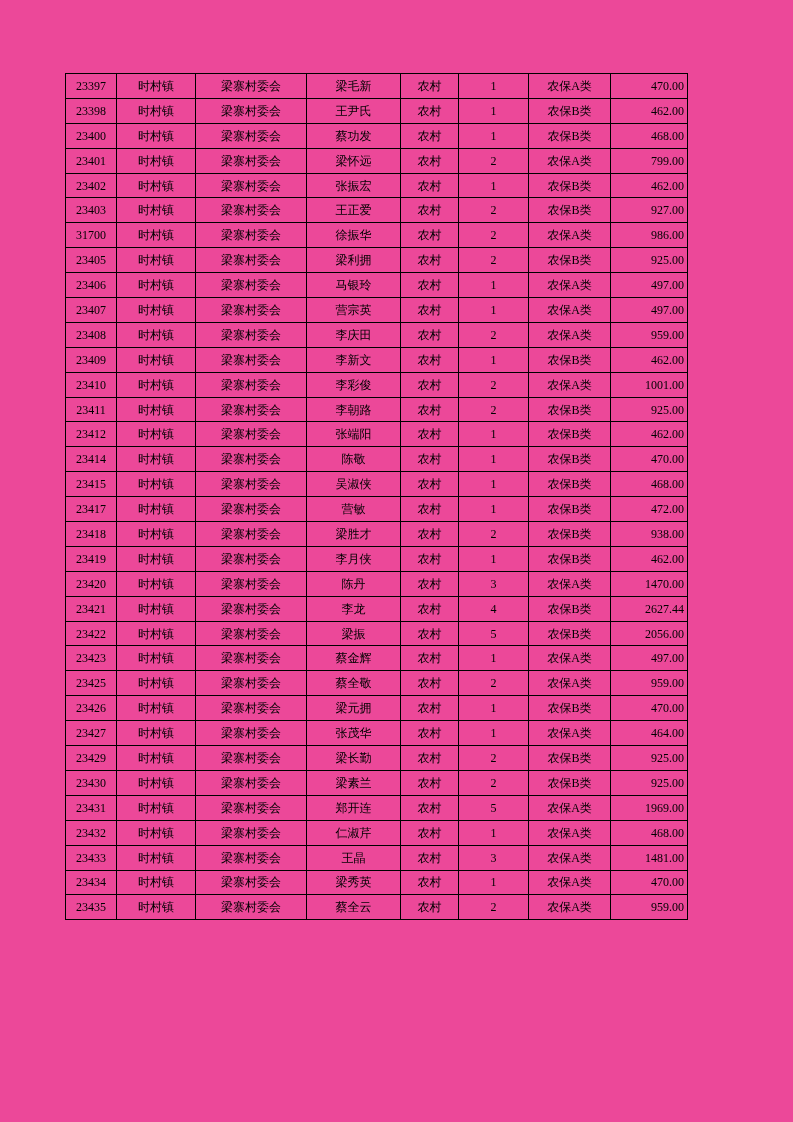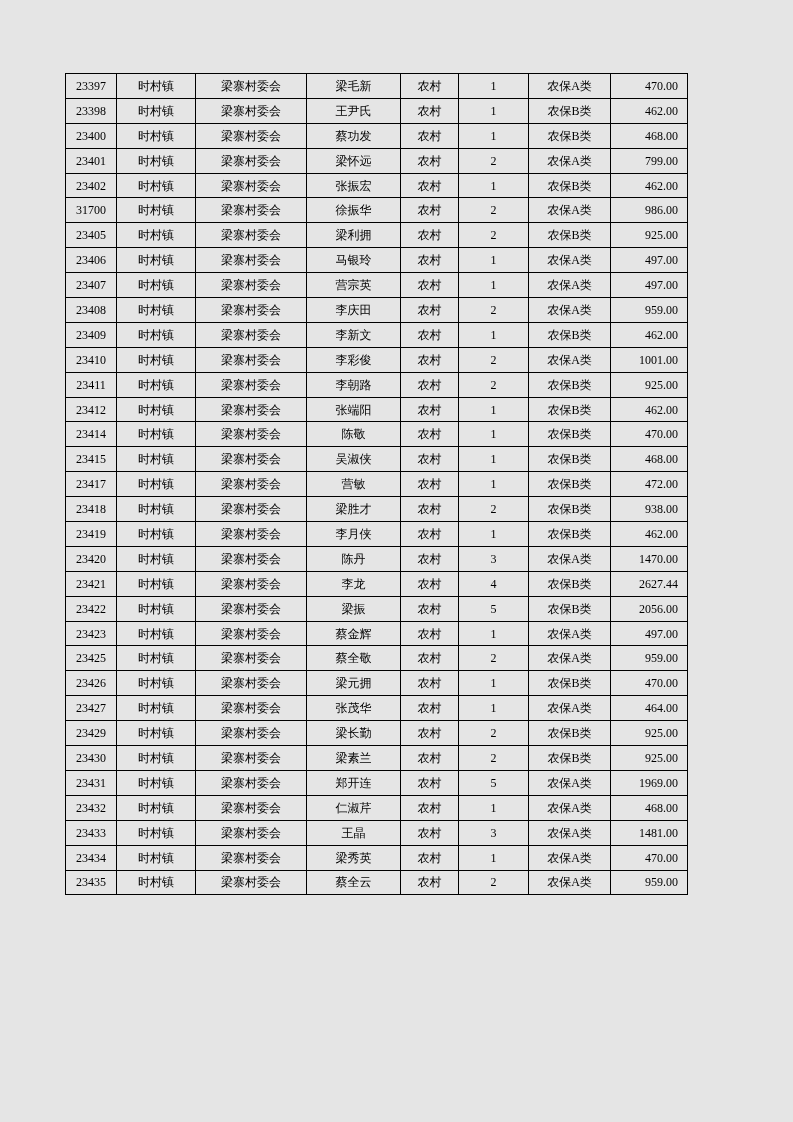--- a/index.html
+++ b/index.html
@@ -13,21 +13,21 @@
     position: relative;
     font-family: "Liberation Serif", "DejaVu Serif", serif;
     color: #000000;
   }
   .page {
     position: absolute;
     left: 0;
     top: 0;
     width: 793px;
     height: 1122px;
-    background: #e5e5e5;
+    background: #ec4899;
   }
   table.data-table {
     position: absolute;
     left: 65px;
     top: 73px;
     border-collapse: collapse;
     table-layout: fixed;
     width: 622px;
   }
   table.data-table td {
@@ -36,21 +36,21 @@
     padding: 0 2px;
     font-size: 12px;
     line-height: 1;
     text-align: center;
     white-space: nowrap;
     overflow: hidden;
     vertical-align: middle;
   }
   table.data-table td.cell-amount {
     text-align: right;
-    padding-right: 9px;
+    padding-right: 3px;
   }
   col.c-id       { width: 51px;  }
   col.c-town     { width: 79px;  }
   col.c-village  { width: 111px; }
   col.c-name     { width: 94px;  }
   col.c-type     { width: 58px;  }
   col.c-count    { width: 70px;  }
   col.c-category { width: 82px;  }
   col.c-amount   { width: 77px;  }
 </style>
@@ -114,20 +114,30 @@
           <td class="cell-id">23402</td>
           <td class="cell-town">时村镇</td>
           <td class="cell-village">梁寨村委会</td>
           <td class="cell-name">张振宏</td>
           <td class="cell-type">农村</td>
           <td class="cell-count">1</td>
           <td class="cell-category">农保B类</td>
           <td class="cell-amount">462.00</td>
         </tr>
         <tr>
+          <td class="cell-id">23403</td>
+          <td class="cell-town">时村镇</td>
+          <td class="cell-village">梁寨村委会</td>
+          <td class="cell-name">王正爱</td>
+          <td class="cell-type">农村</td>
+          <td class="cell-count">2</td>
+          <td class="cell-category">农保B类</td>
+          <td class="cell-amount">927.00</td>
+        </tr>
+        <tr>
           <td class="cell-id">31700</td>
           <td class="cell-town">时村镇</td>
           <td class="cell-village">梁寨村委会</td>
           <td class="cell-name">徐振华</td>
           <td class="cell-type">农村</td>
           <td class="cell-count">2</td>
           <td class="cell-category">农保A类</td>
           <td class="cell-amount">986.00</td>
         </tr>
         <tr>

